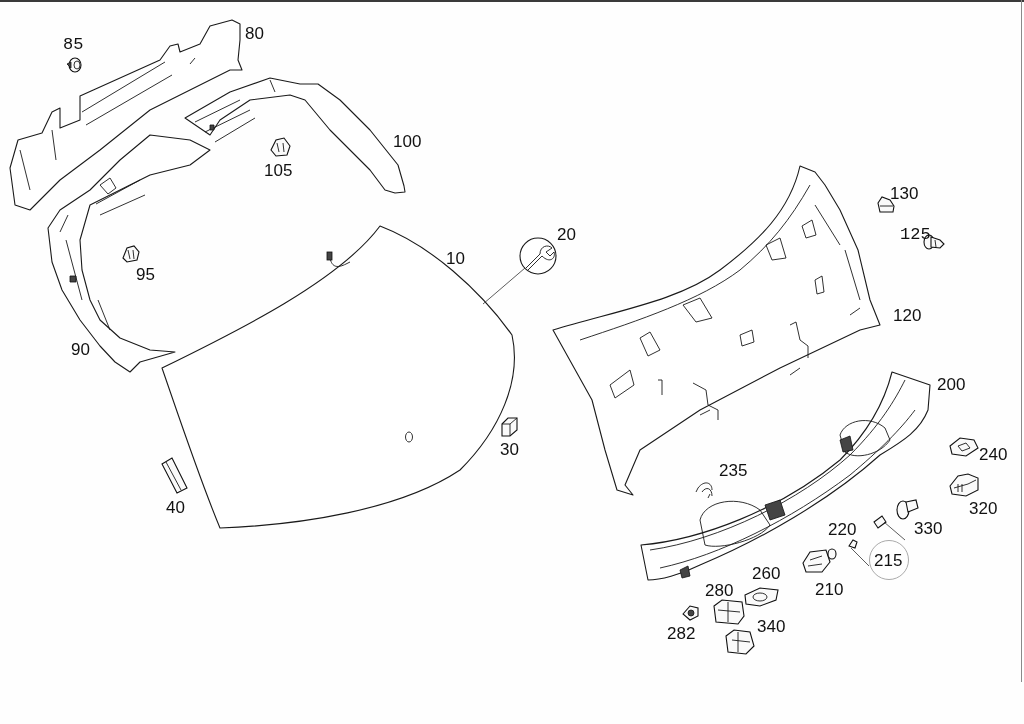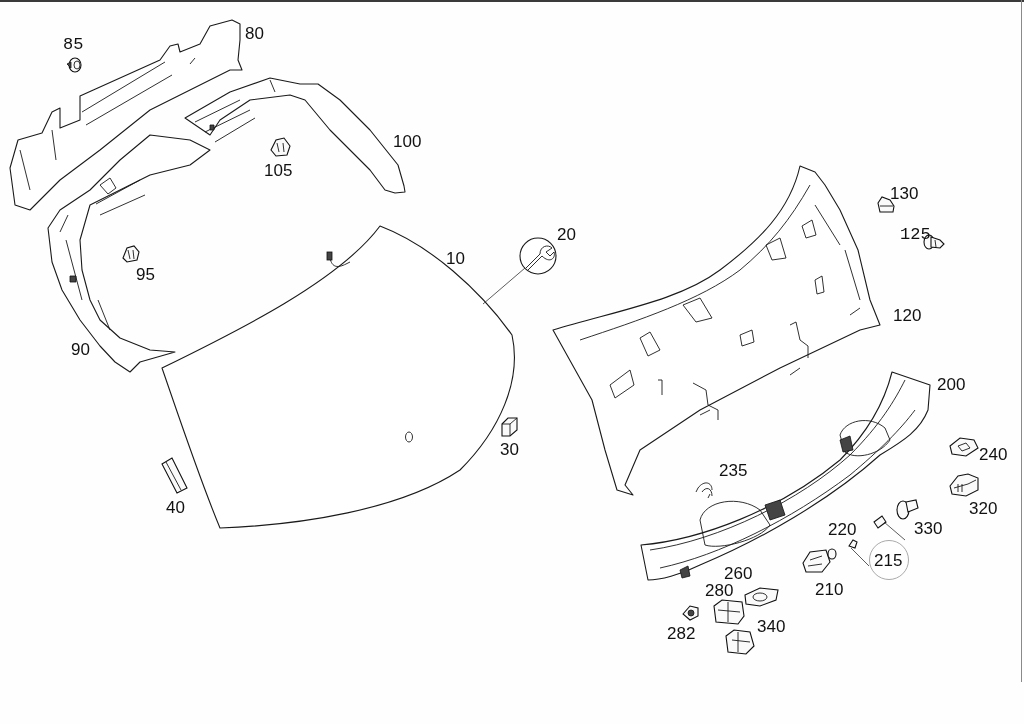--- a/index.html
+++ b/index.html
@@ -180,17 +180,17 @@
   <span class="label" style="left:893px;top:307px;">120</span>
   <span class="label" style="left:937px;top:376px;text-align:right;">200</span>
   <span class="label" style="left:979px;top:446px;">240</span>
   <span class="label" style="left:969px;top:500px;">320</span>
   <span class="label" style="left:914px;top:520px;">330</span>
   <span class="label" style="left:719px;top:462px;">235</span>
   <span class="label" style="left:828px;top:521px;">220</span>
   <div class="circle-label" style="left:869px;top:540px;"></div>
   <span class="label" style="left:874px;top:552px;">215</span>
   <span class="label" style="left:815px;top:581px;">210</span>
-  <span class="label" style="left:724px;top:565px;">260</span>
+  <span class="label" style="left:752px;top:565px;">260</span>
   <span class="label" style="left:705px;top:582px;">280</span>
   <span class="label" style="left:667px;top:625px;">282</span>
   <span class="label" style="left:757px;top:618px;">340</span>
 </div>
 
 </body></html>

